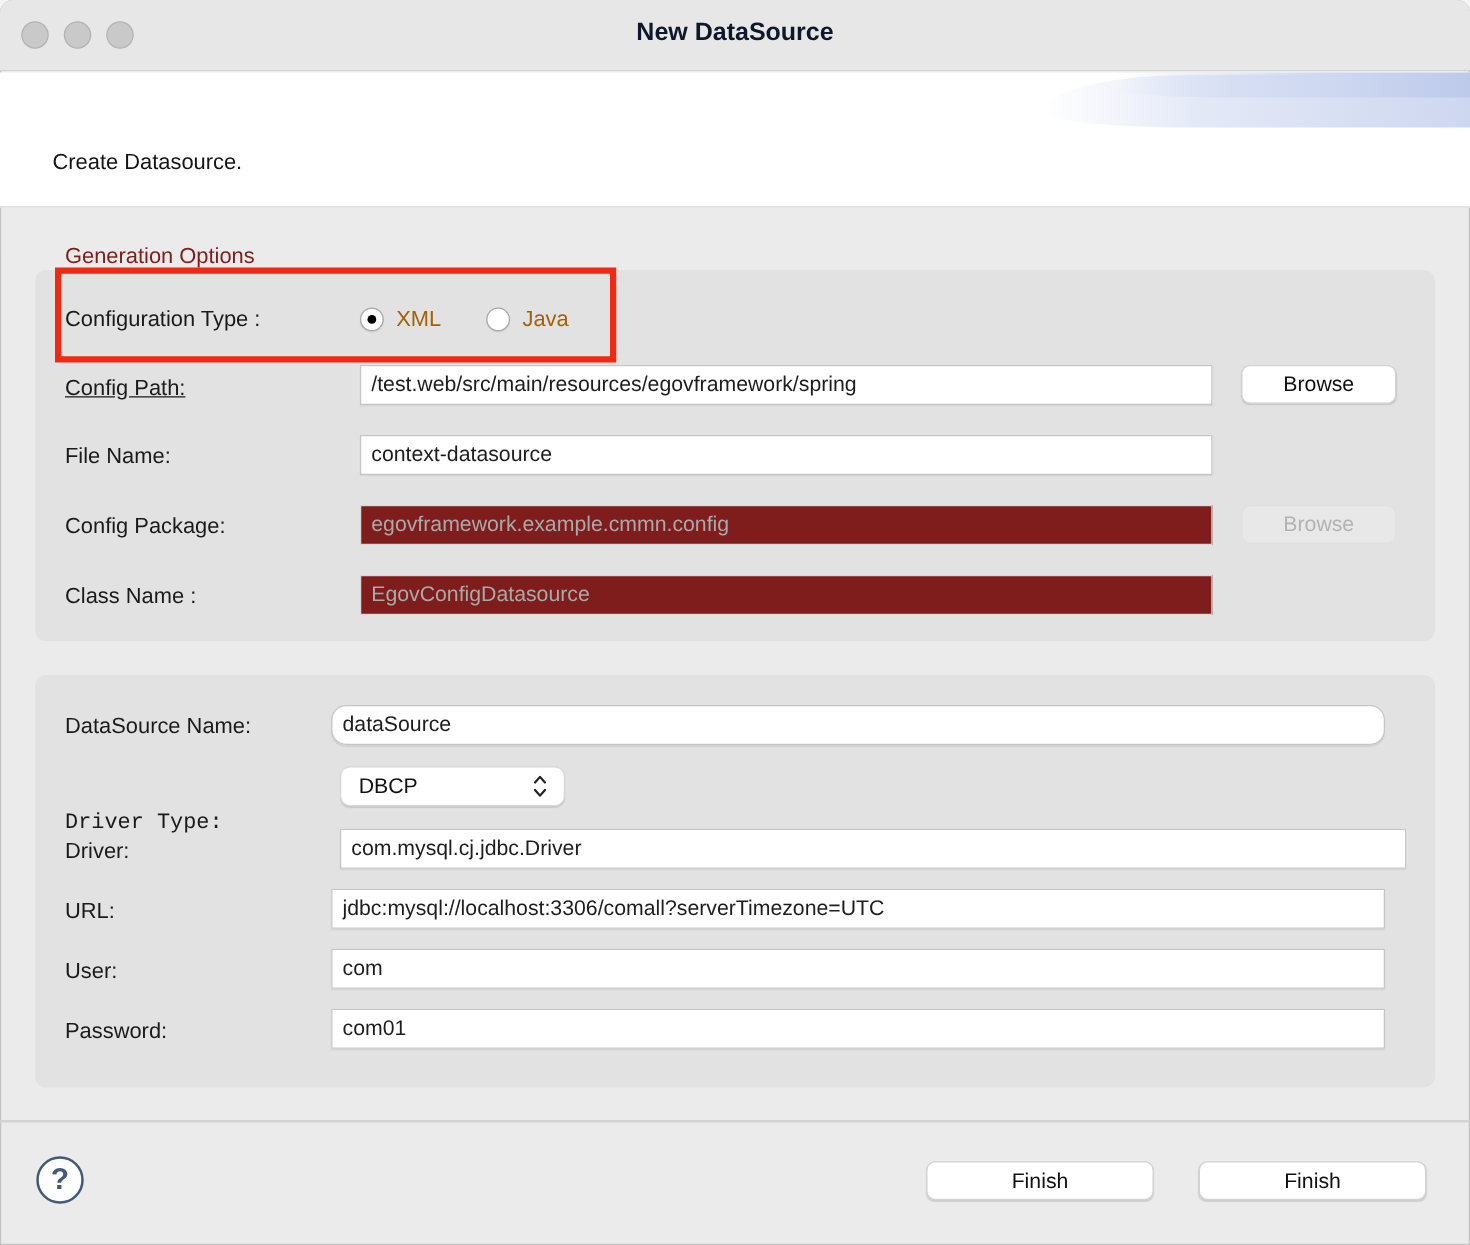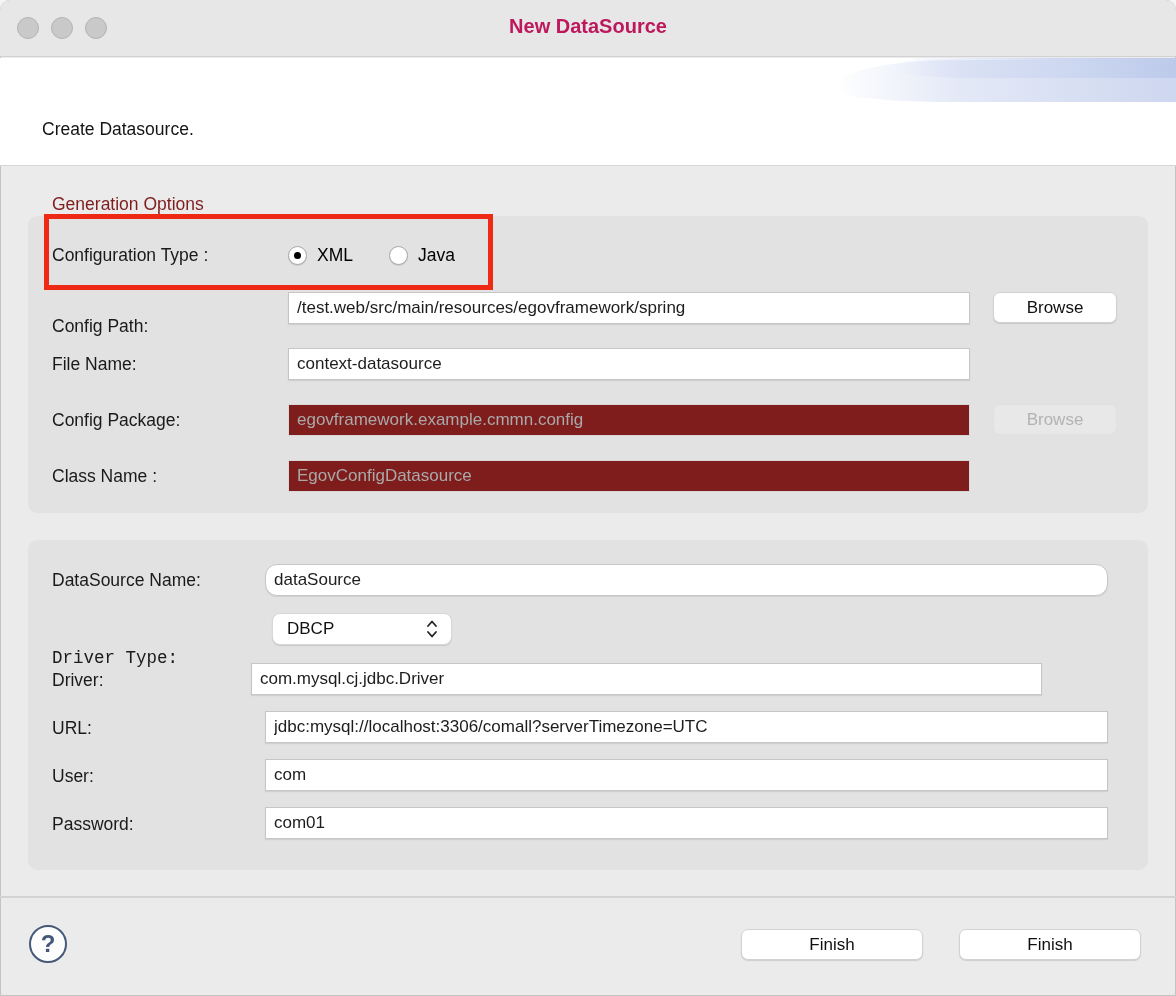--- a/index.html
+++ b/index.html
@@ -6,21 +6,21 @@
   *{box-sizing:border-box;font-family:"Liberation Sans","DejaVu Sans",sans-serif;}
   .window{position:relative;width:1176px;height:996px;background:#ebebeb;overflow:hidden;
           border-radius:10px 10px 0 0;box-shadow:0 0 0 1px #c4c4c4 inset;}
   
   .titlebar{position:absolute;left:0;top:0;width:1176px;height:57px;background:#e7e7e7;
             border-bottom:1px solid #d2d2d2;border-radius:10px 10px 0 0;}
   .traffic{position:absolute;top:17px;width:22px;height:22px;border-radius:50%;
            background:#c9c9c9;border:1px solid #b3b3b3;}
   .t1{left:17px;} .t2{left:51px;} .t3{left:85px;}
   .win-title{position:absolute;top:15px;left:0;width:100%;text-align:center;
-             font-size:20px;font-weight:bold;color:#be185d;}
+             font-size:20px;font-weight:bold;color:#0f172a;}
   
   .headerband{position:absolute;left:0;top:58px;width:1176px;height:108px;background:#ffffff;
               border-bottom:1px solid #d6d6d6;}
   .header-title{position:absolute;left:42px;top:61px;font-size:17.5px;color:#141414;}
   .swoosh{position:absolute;right:0;top:0;width:350px;height:46px;overflow:hidden;}
   .swoosh .wing1{position:absolute;right:-10px;top:2px;width:352px;height:42px;
                  border-radius:100% 0 0 100% / 210% 0 0 90%;
                  background:linear-gradient(to right, rgba(226,232,248,0) 0%, #e4e9f7 35%, #ccd6ef 100%);}
   .swoosh .wing2{position:absolute;right:-8px;top:-6px;width:290px;height:26px;
                  border-radius:100% 0 0 100% / 240% 0 0 100%;
@@ -41,21 +41,21 @@
   .tinput:disabled{background:#7f1d1d;border-color:#d8d8d8;color:#a9a9a9;
                    box-shadow:none;-webkit-text-fill-color:#a9a9a9;opacity:1;}
   .btn{position:absolute;height:31px;background:#ffffff;border:1px solid #d2d2d2;
        border-radius:7px;font-size:17px;color:#101010;text-align:center;
        box-shadow:0 1px 1px rgba(0,0,0,0.12);cursor:default;padding:0;}
   .btn:disabled{background:#e8e8e8;color:#b3b3b3;border-color:#e0e0e0;box-shadow:none;}
   
   .radio{position:absolute;width:19px;height:19px;border-radius:50%;background:#ffffff;
          border:1px solid #a8a8a8;box-shadow:0 1px 1px rgba(0,0,0,0.1);}
   .radio .dot{position:absolute;left:5px;top:5px;width:7px;height:7px;border-radius:50%;background:#000;}
-  .radio-label{position:absolute;font-size:17.5px;color:#000000;}
+  .radio-label{position:absolute;font-size:17.5px;color:#a16207;}
   
   .popup{position:absolute;left:272px;top:613px;width:180px;height:32px;background:#ffffff;
          border:1px solid #d8d8d8;border-radius:8px;box-shadow:0 1px 1px rgba(0,0,0,0.12);
          display:flex;align-items:center;}
   .popup .popup-value{font-size:17px;color:#111;padding-left:14px;flex:1;}
   .popup .chevrons{width:26px;display:flex;flex-direction:column;align-items:center;
                    justify-content:center;margin-right:6px;}
   
   .divider{position:absolute;left:0;top:896px;width:1176px;height:2px;background:#d3d3d3;}
   .help-btn{position:absolute;left:29px;top:925px;width:38px;height:38px;border-radius:50%;
@@ -91,21 +91,21 @@
   <div class="red-box"></div>
 
   <div class="field-label" style="top:245px;">Configuration Type :</div>
   <div class="radio" style="left:288px;top:246px;">
       <div class="dot"></div>
     </div>
   <div class="radio-label" style="left:317px;top:245px;">XML</div>
   <div class="radio" style="left:389px;top:246px;"></div>
   <div class="radio-label" style="left:418px;top:245px;">Java</div>
 
-  <div class="field-label" style="top:316px;">Config Path:</div>
+  <div class="field-label" style="top:300px;text-decoration:underline;">Config Path:</div>
   <input class="tinput" style="left: 288px; top: 292px; width: 682px;" value="/test.web/src/main/resources/egovframework/spring">
   <button class="btn" style="left:993px;top:292px;width:124px;">Browse</button>
 
   <div class="field-label" style="top:354px;">File Name:</div>
   <input class="tinput" style="left: 288px; top: 348px; width: 682px;" value="context-datasource">
 
   <div class="field-label" style="top:410px;">Config Package:</div>
   <input class="tinput" style="left: 288px; top: 404px; width: 682px;" disabled="" value="egovframework.example.cmmn.config">
   <button class="btn" style="left:993px;top:404px;width:124px;" disabled="">Browse</button>
 
@@ -122,21 +122,21 @@
     <span class="popup-value">DBCP</span>
     <span class="chevrons">
       <svg width="12" height="20" viewBox="0 0 12 20">
         <polyline points="2,7 6,2.5 10,7" fill="none" stroke="#222" stroke-width="1.8" stroke-linecap="round" stroke-linejoin="round"></polyline>
         <polyline points="2,13 6,17.5 10,13" fill="none" stroke="#222" stroke-width="1.8" stroke-linecap="round" stroke-linejoin="round"></polyline>
       </svg>
     </span>
   </div>
 
   <div class="field-label" style="top:670px;">Driver:</div>
-  <input class="tinput" style="left: 251px; top: 663px; width: 791px;" value="com.mysql.cj.jdbc.Driver">
+  <input class="tinput" style="left: 272px; top: 663px; width: 853px;" value="com.mysql.cj.jdbc.Driver">
 
   <div class="field-label" style="top:718px;">URL:</div>
   <input class="tinput" style="left: 265px; top: 711px; width: 843px;" value="jdbc:mysql://localhost:3306/comall?serverTimezone=UTC">
 
   <div class="field-label" style="top:766px;">User:</div>
   <input class="tinput" style="left: 265px; top: 759px; width: 843px;" value="com">
 
   <div class="field-label" style="top:814px;">Password:</div>
   <input class="tinput" style="left: 265px; top: 807px; width: 843px;" value="com01">
 

